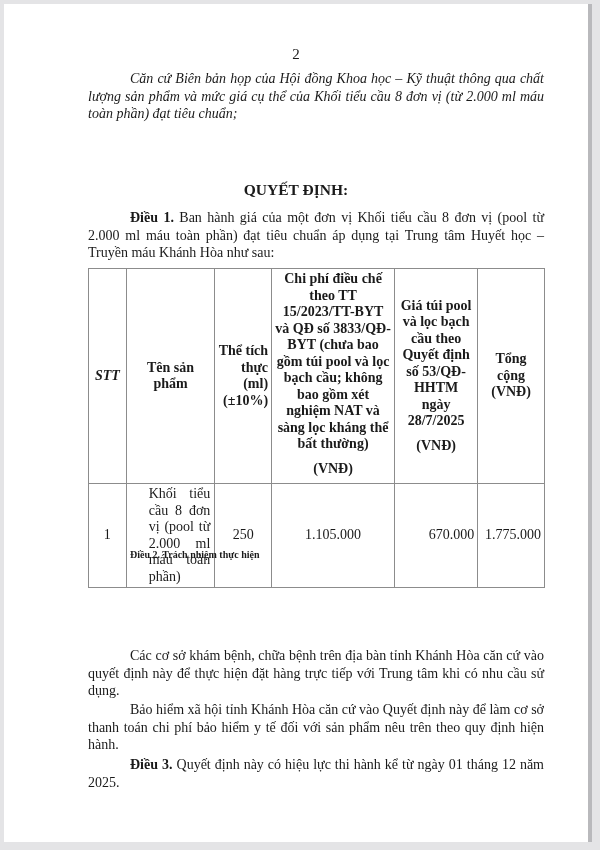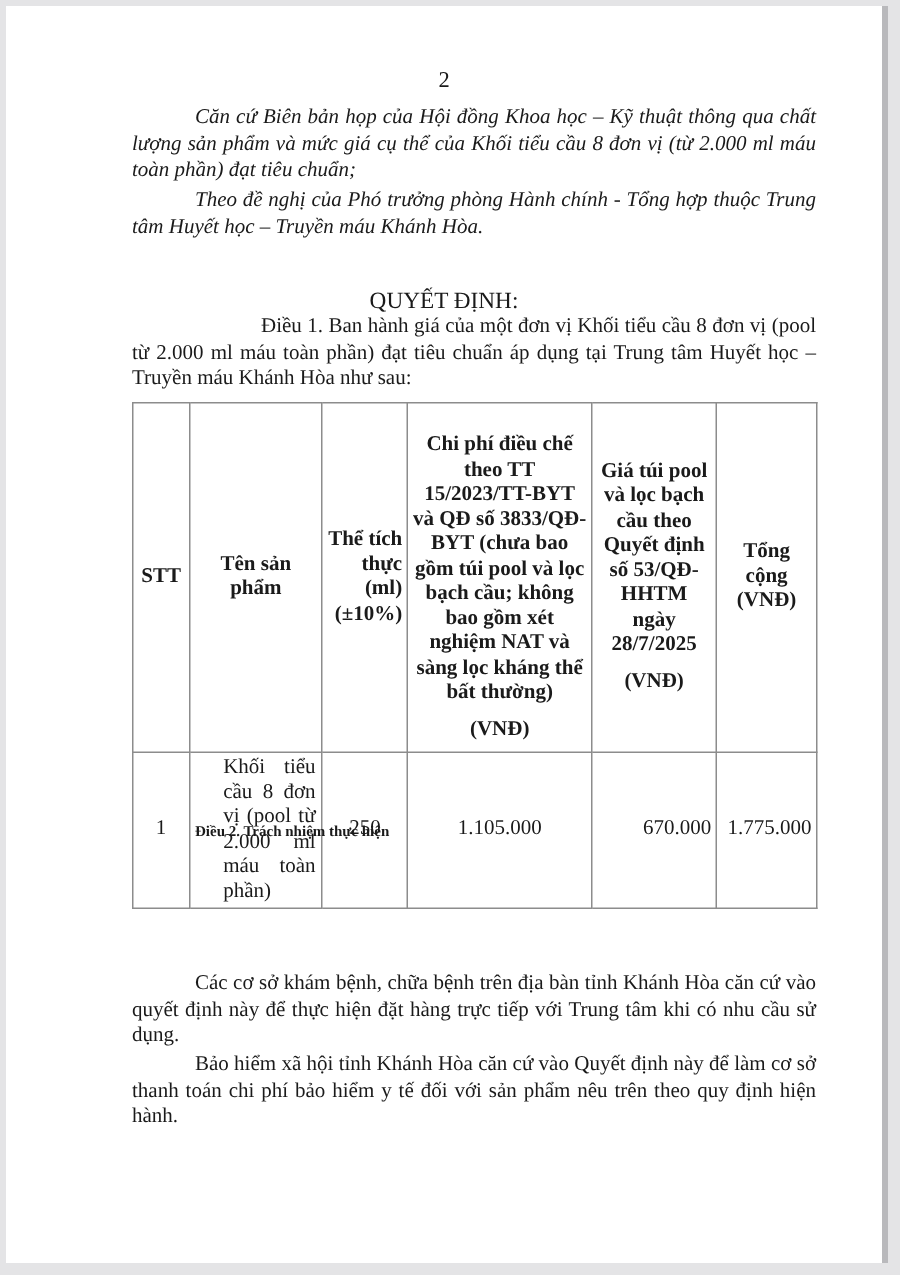--- a/index.html
+++ b/index.html
@@ -11,58 +11,57 @@
       position: absolute; left: 4px; top: 4px; width: 588px; height: 838px;
       background: #ffffff; border-right: 4px solid #b9b9bc; box-sizing: border-box;
     }
     .page-number { position: absolute; top: 42px; left: 0; width: 100%; text-align: center; font-size: 15px; }
     .para {
       position: absolute; left: 84px; width: 456px; font-size: 14px; line-height: 17.5px;
       text-align: justify; text-indent: 42px; margin: 0;
     }
     .italic { font-style: italic; }
     .heading {
-      position: absolute; top: 188px; left: 0; width: 100%; text-align: center;
-      font-weight: normal; font-size: 15.5px;
+      position: absolute; top: 177px; left: 0; width: 100%; text-align: center;
+      font-weight: bold; font-size: 15.5px;
     }
-    b { font-weight: normal; margin-left: 44px; }
+    b { font-weight: bold; }
     table {
       position: absolute; left: 84px; top: 264px; width: 457px;
       border-collapse: collapse; font-size: 14px; line-height: 16.5px;
     }
     td, th { border: 1.5px solid #8c8c8c; padding: 2px 3px; vertical-align: middle; }
     th { font-weight: bold; text-align: center; }
-    .c-stt { width: 31px; } .c-name { width: 83px; } .c-vol { width: 50px; text-align: right; }
+    .c-stt { width: 31px; font-style: italic; } .c-name { width: 83px; } .c-vol { width: 50px; text-align: right; }
     .c-cost { width: 118px; } .c-bag { width: 77px; } .c-total { width: 60px; }
     .name-cell { text-align: justify; text-align-last: left; padding-left: 22px; padding-right: 4px; }
     .center { text-align: center; }
     .right { text-align: right; }
     .vnd { display: block; margin-top: 8px; font-family: Liberation Serif, serif; }
     .art2-title { position: absolute; left: 126px; top: 545px; font-size: 10px; font-weight: bold; }
   </style>
 </head>
 <body>
 
 <div class="page">
   <div class="page-number">2</div>
 
   <p class="para italic" style="top:66px;">Căn cứ Biên bản họp của Hội đồng Khoa học – Kỹ thuật thông qua chất lượng sản phẩm và mức giá cụ thể của Khối tiểu cầu 8 đơn vị (từ 2.000 ml máu toàn phần) đạt tiêu chuẩn;</p>
-  <p class="para italic" style="top:121px;">Theo đề nghị của Phó trưởng phòng Hành chính - Tổng hợp thuộc Trung tâm Huyết học – Truyền máu Khánh Hòa.</p>
 
   <div class="heading">QUYẾT ĐỊNH:</div>
 
   <p class="para" style="top:205px;"><b>Điều 1.</b><span> Ban hành giá của một đơn vị Khối tiểu cầu 8 đơn vị (pool từ 2.000 ml máu toàn phần) đạt tiêu chuẩn áp dụng tại Trung tâm Huyết học – Truyền máu Khánh Hòa như sau:</span></p>
 
   <table>
     <thead>
       <tr>
         <th class="c-stt">STT</th>
         <th class="c-name">Tên sản phẩm</th>
         <th class="c-vol">Thể tích thực (ml) (±10%)</th>
-        <th class="c-cost" style="padding-top:20px;padding-bottom:6px;">
+        <th class="c-cost" style="padding-top:2px;padding-bottom:6px;">
           <span>Chi phí điều chế theo TT 15/2023/TT-BYT và QĐ số 3833/QĐ-BYT (chưa bao gồm túi pool và lọc bạch cầu; không bao gồm xét nghiệm NAT và sàng lọc kháng thể bất thường)</span>
           <span class="vnd">(VNĐ)</span>
         </th>
         <th class="c-bag">
           <span>Giá túi pool và lọc bạch cầu theo Quyết định số 53/QĐ-HHTM ngày 28/7/2025</span>
           <span class="vnd">(VNĐ)</span>
         </th>
         <th class="c-total">Tổng cộng (VNĐ)</th>
       </tr>
     </thead>
@@ -75,13 +74,14 @@
         <td class="right">670.000</td>
         <td class="right">1.775.000</td>
       </tr>
     </tbody>
   </table>
 
   <div class="art2-title">Điều 2. Trách nhiệm thực hiện</div>
   <p class="para" style="top:697px;">Bảo hiểm xã hội tỉnh Khánh Hòa căn cứ vào Quyết định này để làm cơ sở thanh toán chi phí bảo hiểm y tế đối với sản phẩm nêu trên theo quy định hiện hành.</p>
   <p class="para" style="top:643px;">Các cơ sở khám bệnh, chữa bệnh trên địa bàn tỉnh Khánh Hòa căn cứ vào quyết định này để thực hiện đặt hàng trực tiếp với Trung tâm khi có nhu cầu sử dụng.</p>
 
+  <p class="para" style="top:752px;"><b>Điều 3.</b><span> Quyết định này có hiệu lực thi hành kể từ ngày 01 tháng 12 năm 2025.</span></p>
 </div>
 
 </body></html>

